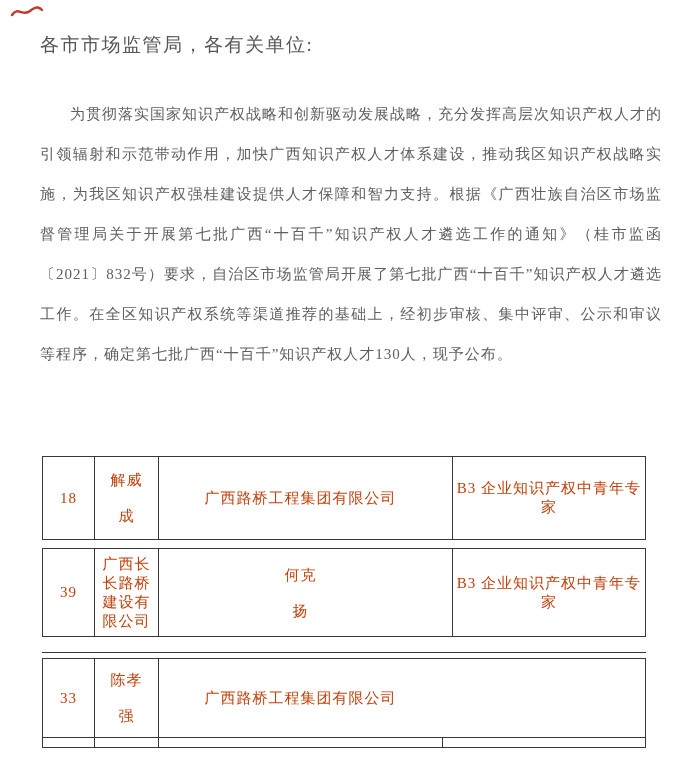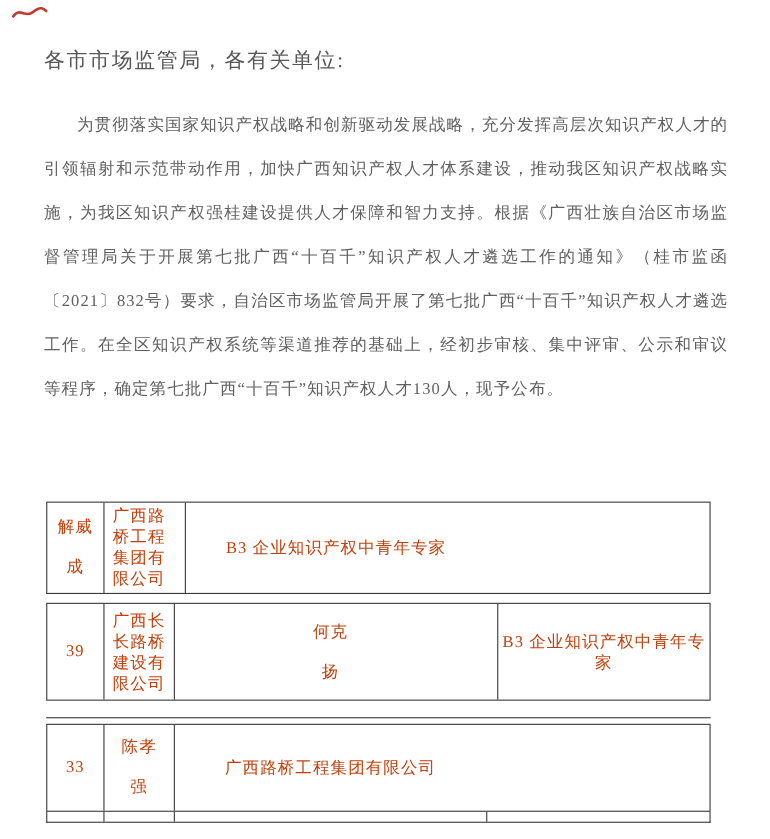--- a/index.html
+++ b/index.html
@@ -7,21 +7,21 @@
     position:relative;
     width:700px;height:763px;
     margin:0 auto;
     background:#ffffff;
     overflow:hidden;
     font-family:"Liberation Serif","DejaVu Serif",serif;
     color:#5d5d5d;
   }
   .red-mark{position:absolute;left:10px;top:4px;width:34px;height:16px;}
   .salutation{
-    position:absolute;left:40px;top:42px;width:620px;
+    position:absolute;left:40px;top:32px;width:620px;
     font-size:19px;letter-spacing:1.5px;color:#575757;
     white-space:nowrap;
   }
   .body-text{
     position:absolute;left:40px;top:94px;width:622px;
     font-size:15px;line-height:40px;letter-spacing:1px;
     text-align:justify;text-indent:2em;color:#606060;
   }
   
   .frag{
@@ -68,20 +68,21 @@
 
   <svg class="red-mark" viewBox="0 0 34 16">
     <path d="M2 11 C 8 2, 13 13, 20 7 S 30 4, 32 6" fill="none" stroke="#c53a2c" stroke-width="2.4" stroke-linecap="round"></path>
   </svg>
 
   <div class="salutation">各市市场监管局，各有关单位:</div>
 
   <div class="body-text">为贯彻落实国家知识产权战略和创新驱动发展战略，充分发挥高层次知识产权人才的引领辐射和示范带动作用，加快广西知识产权人才体系建设，推动我区知识产权战略实施，为我区知识产权强桂建设提供人才保障和智力支持。根据《广西壮族自治区市场监督管理局关于开展第七批广西“十百千”知识产权人才遴选工作的通知》（桂市监函〔2021〕832号）要求，自治区市场监管局开展了第七批广西“十百千”知识产权人才遴选工作。在全区知识产权系统等渠道推荐的基础上，经初步审核、集中评审、公示和审议等程序，确定第七批广西“十百千”知识产权人才130人，现予公布。</div>
 
   <div class="frag frag-1">
+    <div class="cell c-no">18</div>
     <div class="cell c-name">
       <span class="name-wrap">解威成</span>
     </div>
     <div class="cell c-company">广西路桥工程集团有限公司</div>
     <div class="cell c-category">B3 企业知识产权中青年专家</div>
   </div>
 
   <div class="frag frag-2">
     <div class="cell c-no">39</div>
     <div class="cell c-company">广西长长路桥建设有限公司</div>

